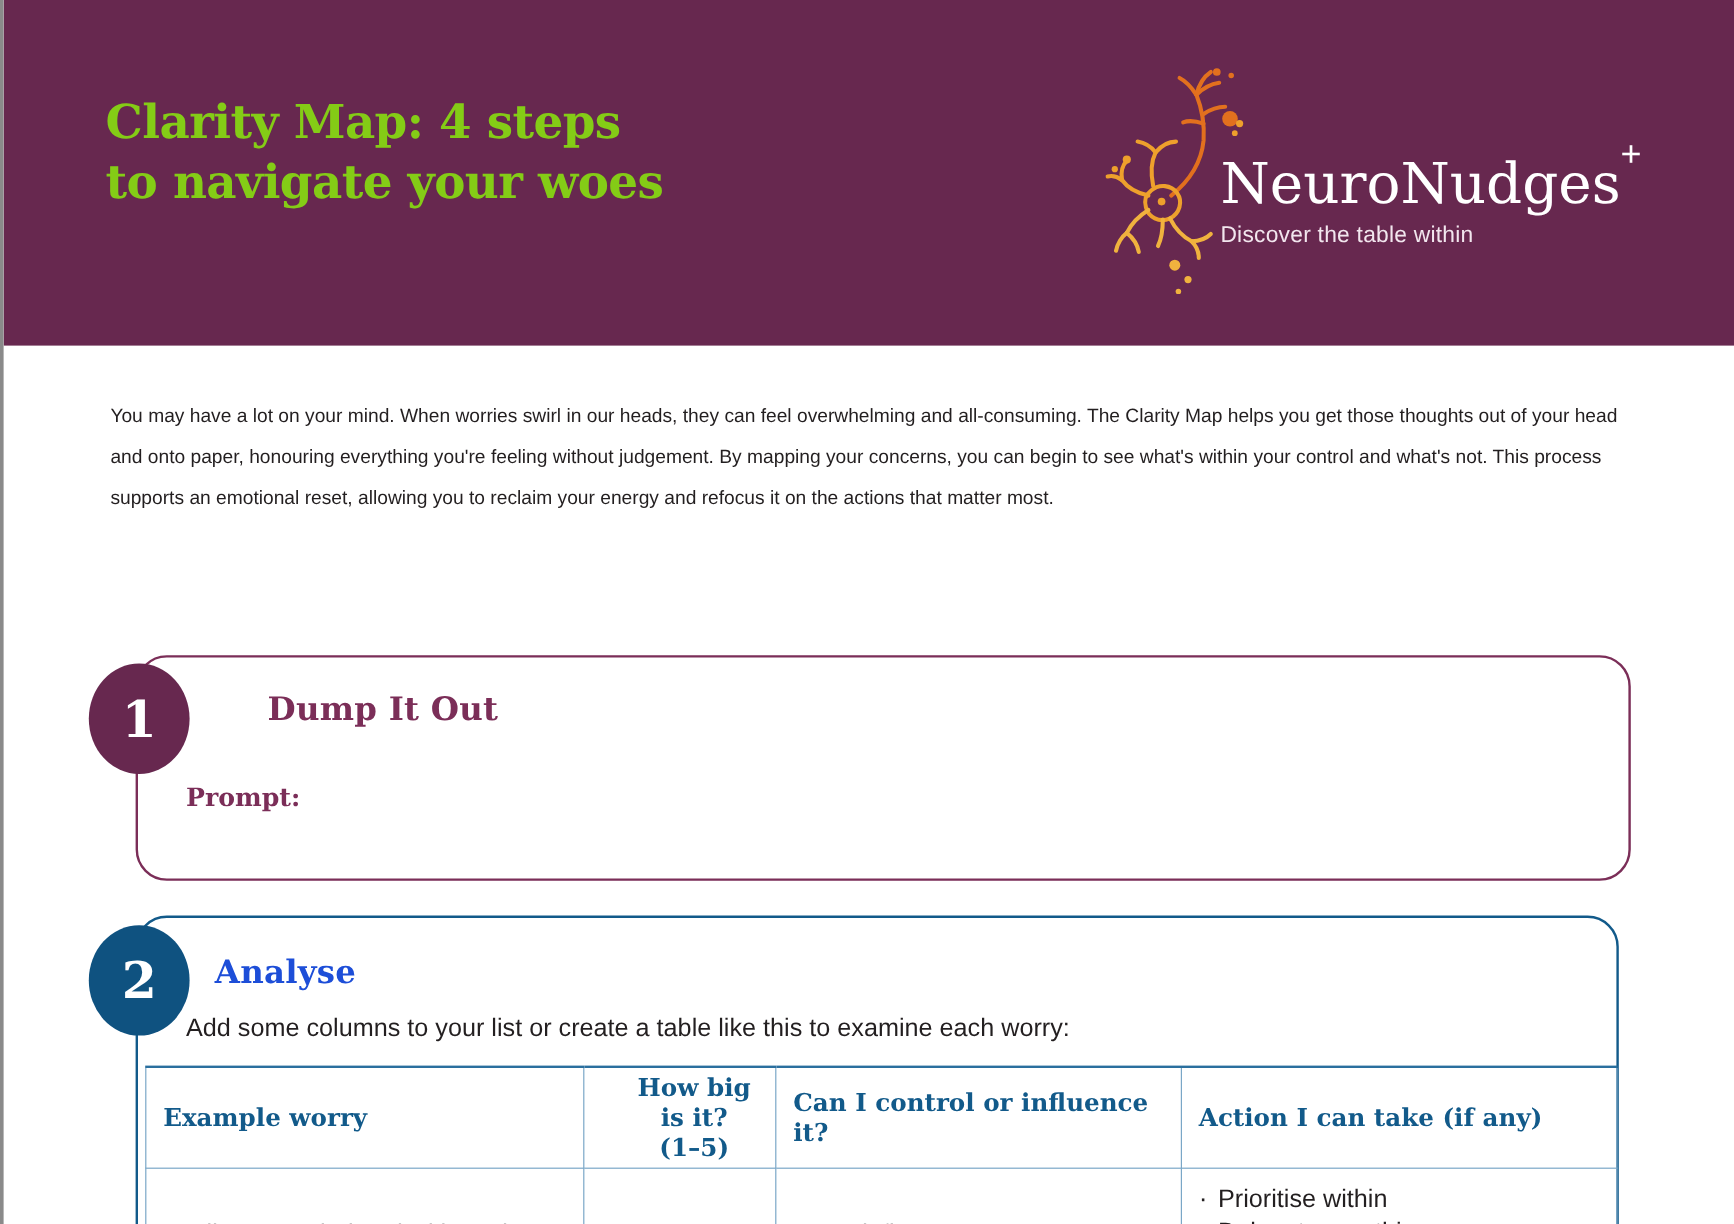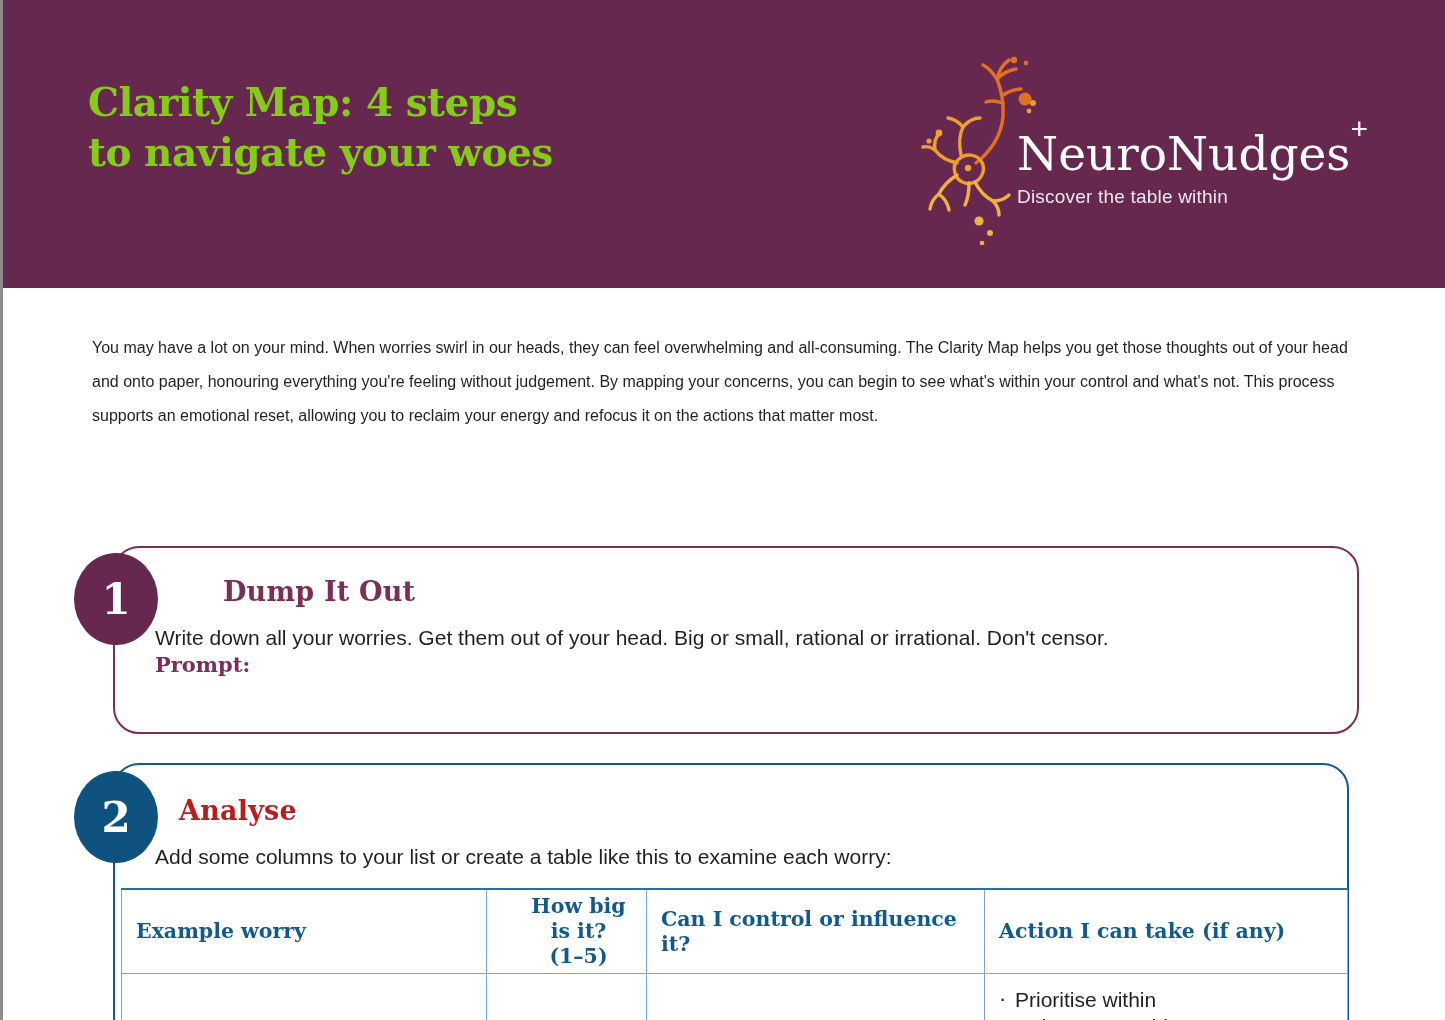--- a/index.html
+++ b/index.html
@@ -144,21 +144,21 @@
   #badge-2 { left: 71px; top: 771px; }
 
   .step-heading {
     position: absolute;
     font-family: "DejaVu Serif", "Liberation Serif", serif;
     font-weight: 700;
     font-size: 27px;
     letter-spacing: 0.2px;
   }
   .step-heading.purple { color: #7b2e58; }
-  .step-heading.blue   { color: #b91c1c; }
+  .step-heading.blue   { color: #1d4ed8; }
 
   #head-1 { left: 176px; top: 576px; margin-left: 44px; }
   #head-2 { left: 176px; top: 795px; }
 
   .step-body {
     position: absolute;
     font-size: 21px;
     line-height: 31px;
     color: #231f20;
   }
@@ -305,21 +305,20 @@
   </div>
 
   <p class="intro">You may have a lot on your mind. When worries swirl in our heads, they can feel overwhelming and all-consuming. The Clarity Map helps you get those thoughts out of your head and onto paper, honouring everything you're feeling without judgement. By mapping your concerns, you can begin to see what's within your control and what's not. This process supports an emotional reset, allowing you to reclaim your energy and refocus it on the actions that matter most.</p>
 
   <div class="step-card purple" id="step-1"></div>
 
   <div class="step-badge purple" id="badge-1">1</div>
 
   <div class="step-heading purple" id="head-1">Dump It Out</div>
 
-  <div class="step-body" id="body-1-line1">Write down all your worries. Get them out of your head. Big or small, rational or irrational. Don't censor.</div>
 
   <div id="prompt-label">Prompt:</div>
 
 
   <div class="step-card blue" id="step-2"></div>
 
   <div class="step-badge blue" id="badge-2">2</div>
 
   <div class="step-heading blue" id="head-2">Analyse</div>
 

